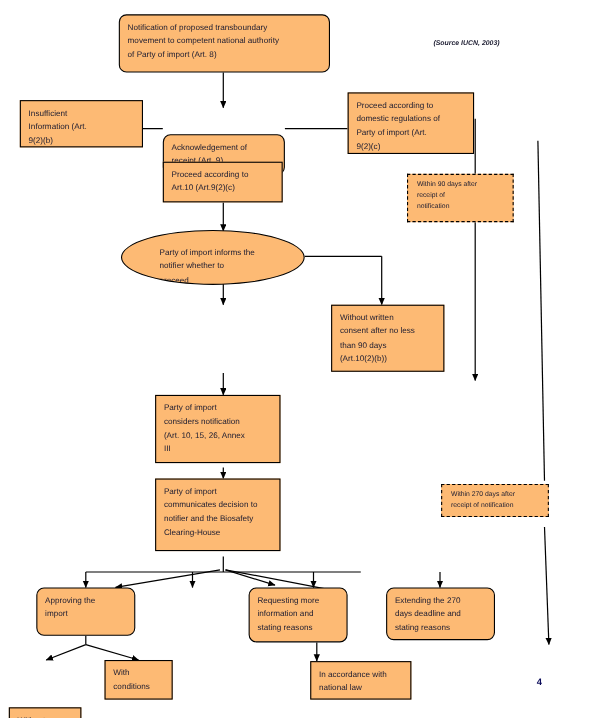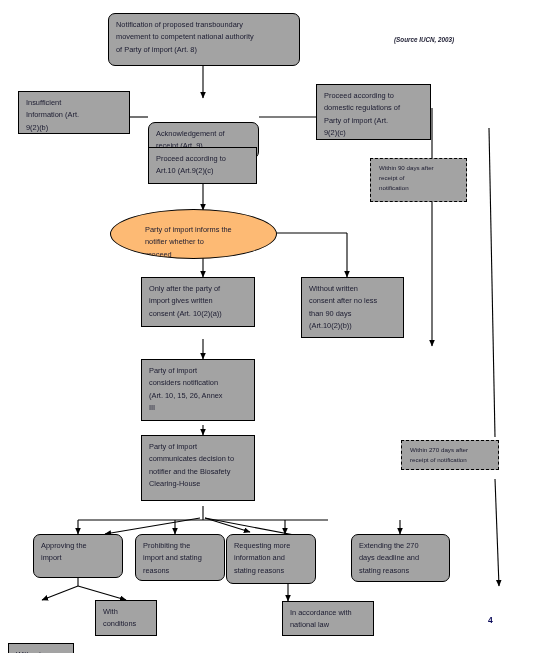--- a/index.html
+++ b/index.html
@@ -18,21 +18,21 @@
   #canvas {
     position: absolute;
     left: 0; top: 0;
     width: 544px;
     height: 653px;
   }
   .node {
     position: absolute;
     box-sizing: border-box;
     border: 1px solid #000000;
-    background: #a3a3a3;
+    background: #fdba74;
     font-size: 7.4px;
     line-height: 12.3px;
     color: #1b1b30;
     padding: 5px 7px 2px 7px;
     overflow: hidden;
     white-space: pre-line;
     z-index: 3;
   }
   .rounded { border-radius: 7px; }
   .dashed {
@@ -158,23 +158,20 @@
 Art.10 (Art.9(2)(c)</div>
 
   <div class="node dashed" style="left:370px; top:158px; width:97px; height:44px;">Within 90 days after
 receipt of
 notification</div>
 
   <div class="ellipse" style="left:110px; top:209px; width:167px; height:50px;">Party of import informs the
 notifier whether to
 proceed</div>
 
-  <div class="node" style="left:141px; top:277px; width:114px; height:50px;">Only after the party of
-import gives written
-consent (Art. 10(2)(a))</div>
 
   <div class="node" style="left:301px; top:277px; width:103px; height:61px;">Without written
 consent after no less
 than 90 days
 (Art.10(2)(b))</div>
 
   <div class="node" style="left:141px; top:359px; width:114px; height:62px;">Party of import
 considers notification
 (Art. 10, 15, 26, Annex
 III</div>
@@ -183,23 +180,20 @@
 communicates decision to
 notifier and the Biosafety
 Clearing-House</div>
 
   <div class="node dashed" style="left:401px; top:440px; width:98px; height:30px;">Within 270 days after
 receipt of notification</div>
 
   <div class="node rounded" style="left:33px; top:534px; width:90px; height:44px;">Approving the
 import</div>
 
-  <div class="node rounded" style="left:135px; top:534px; width:90px; height:47px;">Prohibiting the
-import and stating
-reasons</div>
 
   <div class="node rounded" style="left:226px; top:534px; width:90px; height:50px;">Requesting more
 information and
 stating reasons</div>
 
   <div class="node rounded" style="left:351px; top:534px; width:99px; height:48px;">Extending the 270
 days deadline and
 stating reasons</div>
 
   <div class="node" style="left:8px; top:600px; width:66px; height:36px;margin-top:43px;">Without

